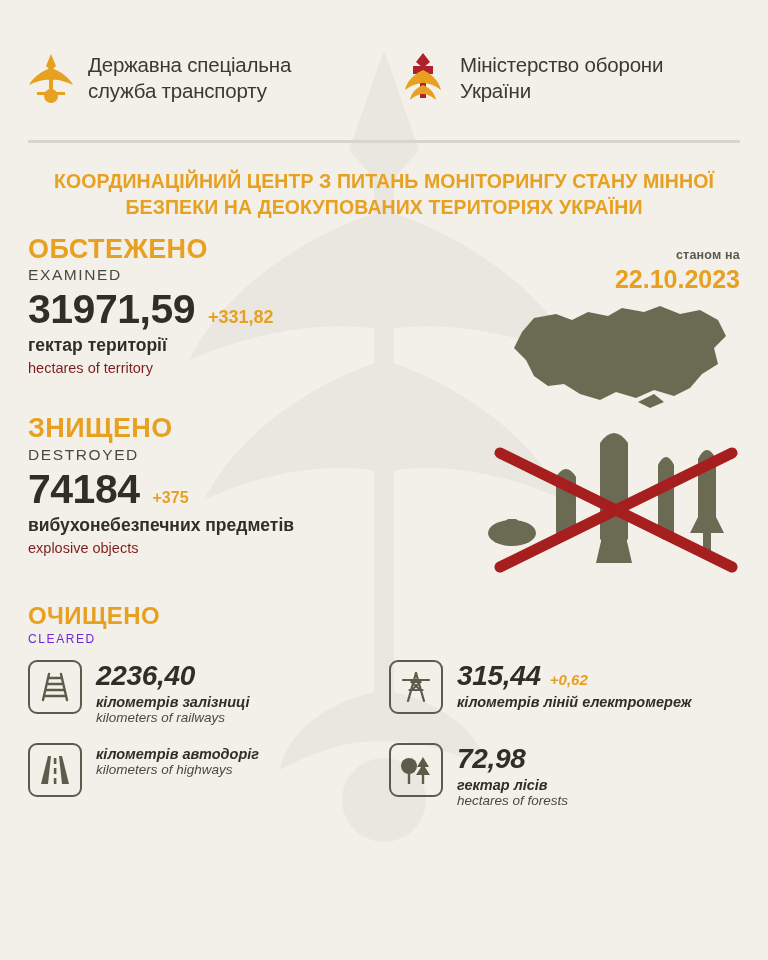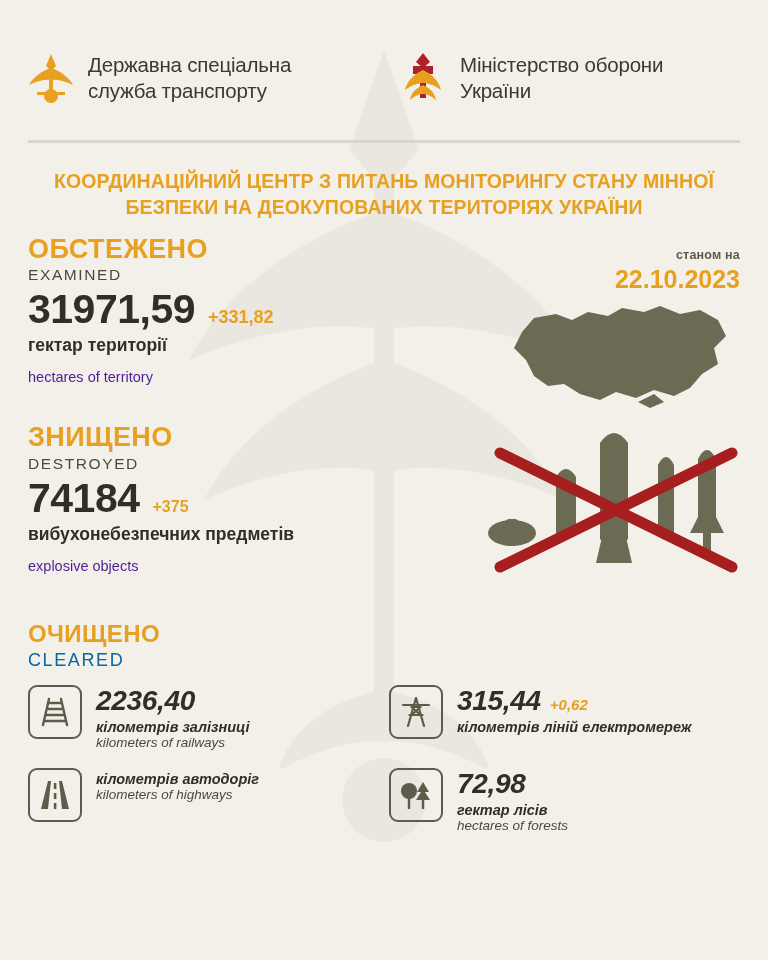--- a/index.html
+++ b/index.html
@@ -97,36 +97,36 @@
   .stat-delta { font-size:18px; font-weight:bold; color:#e8a020; }
   .stat-delta.small { font-size:16px; }
   .stat-unit-ua {
     font-size:17.5px;
     font-weight:bold;
     color:#2f2f26;
     margin-top:2px;
   }
   .stat-unit-en {
     font-size:14.5px;
-    color:#4c1d95;
-    margin-top:13px;
+    color:#7f1d1d;
+    margin-top:4px;
   }
 
   #examined-block { margin-top:14px; }
   #destroyed-block { margin-top:38px; }
 
   
   .map-art { position:absolute; right:34px; top:290px; width:230px; height:130px; z-index:2; }
   
   .ordnance-art { position:absolute; right:24px; top:425px; width:260px; height:160px; z-index:2; }
 
   
   .cleared { margin-top:46px; }
   .cleared-head { font-size:24px; font-weight:bold; color:#e8a020; letter-spacing:0.4px; }
-  .cleared-head-en { font-size:18px; color:#0369a1; letter-spacing:1.6px; margin-top:2px; }
+  .cleared-head-en { font-size:12px; color:#6d28d9; letter-spacing:1.6px; margin-top:2px; }
   .cleared-grid {
     margin-top:14px;
     display:grid;
     grid-template-columns:1fr 1fr;
     row-gap:18px;
     column-gap:10px;
   }
   .ci { display:flex; gap:14px; align-items:flex-start;font-style:italic; }
   .ci-icon {
     width:54px; height:54px;

